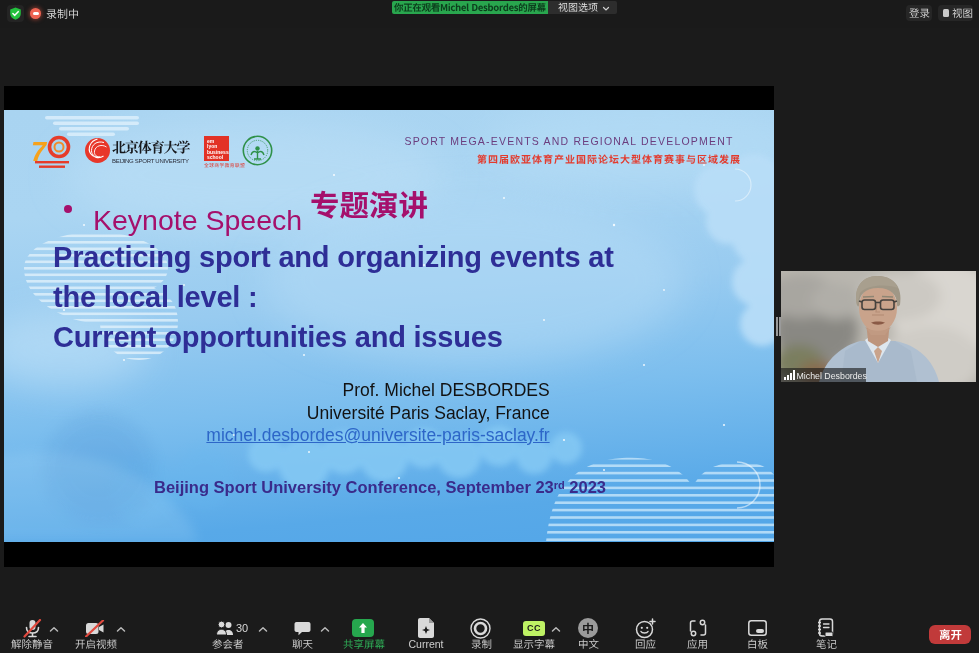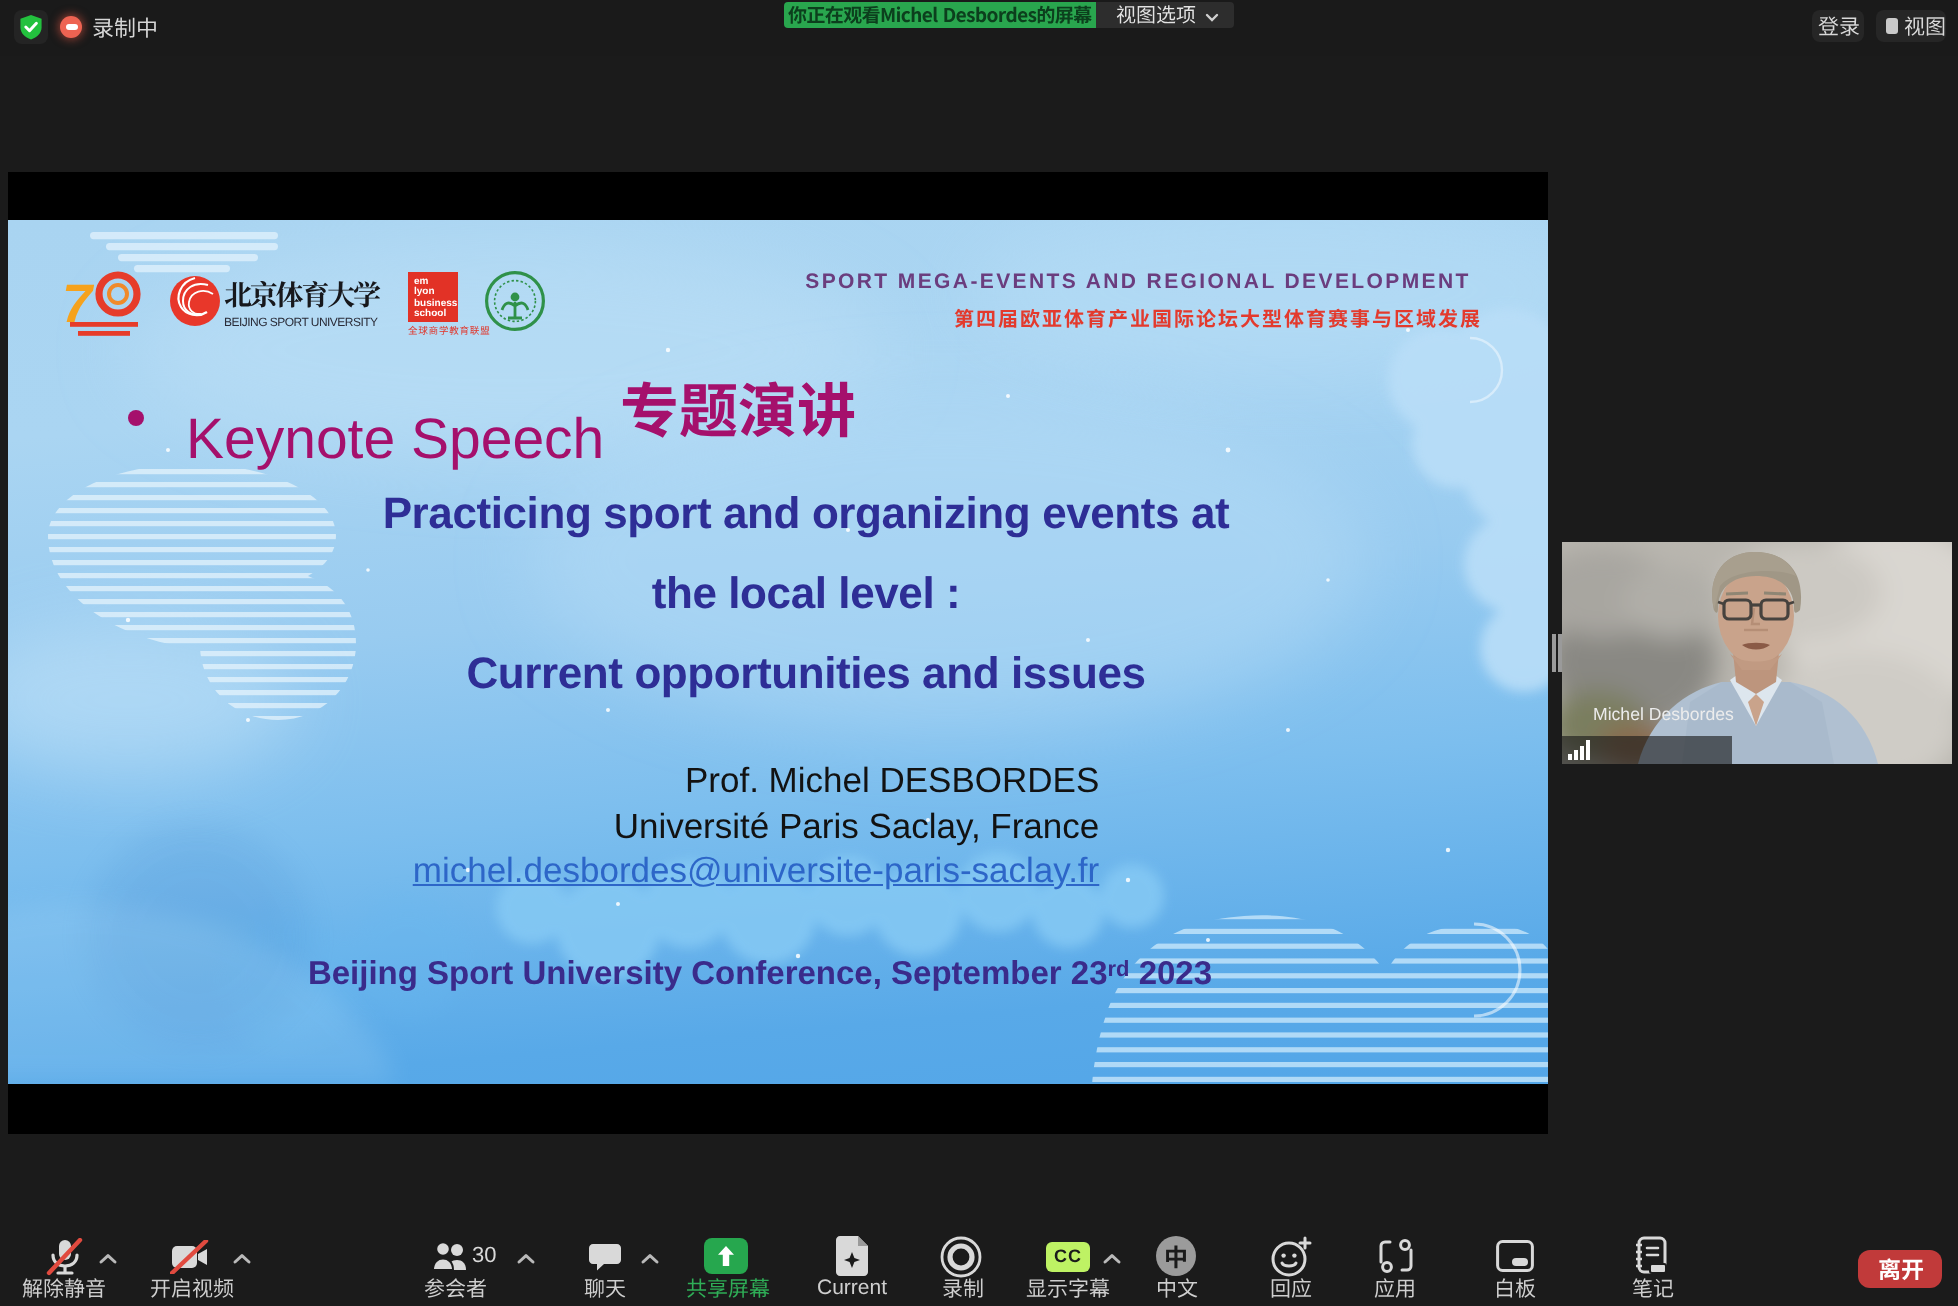--- a/index.html
+++ b/index.html
@@ -358,21 +358,21 @@
       </g>
     </svg>
 
   <svg class="abs" style="left:238px;top:25px;" width="31" height="31" viewBox="0 0 31 31">
     <circle cx="15.5" cy="15.5" r="14.2" fill="none" stroke="#2f9149" stroke-width="1.6"></circle>
     <circle cx="15.5" cy="15.5" r="10.2" fill="none" stroke="#2f9149" stroke-width="0.8" stroke-dasharray="1.2 1.1"></circle>
     <circle cx="15.5" cy="13.5" r="2.2" fill="#2f9149"></circle>
     <path d="M15.5 16 L15.5 24 M15.5 18 C 12 15 10 17 9 20 M15.5 18 C 19 15 21 17 22 20 M12 24 L19 24" stroke="#2f9149" stroke-width="1.4" fill="none"></path>
   </svg>
 
-  <div class="abs" style="left:565px;top:25px;transform:translateX(-50%);white-space:nowrap;color:#6b3d7e;font-size:10.5px;font-weight:bold;letter-spacing:1.2px;">SPORT MEGA-EVENTS AND REGIONAL DEVELOPMENT</div>
+  <div class="abs" style="left:565px;top:25px;transform:translateX(-50%);white-space:nowrap;color:#6b3d7e;font-size:10.5px;font-weight:normal;letter-spacing:1.2px;">SPORT MEGA-EVENTS AND REGIONAL DEVELOPMENT</div>
   <svg class="abs" style="left:472.5px;top:42.5px;" width="266" height="12" viewBox="0 -10 266 12">
       <g fill="#e33a2d">
         <g transform="translate(0.00,0) scale(0.010000,-0.010000)">
           <path d="M601 858C574 769 524 680 463 625C489 613 533 589 560 571H320L419 608C412 630 397 658 382 686H513V772H281C290 791 298 810 306 829L197 858C163 768 102 676 35 619C59 608 100 586 125 570V473H430V415H162C154 330 139 227 125 158H339C261 94 153 39 49 9C74 -14 108 -57 125 -85C234 -45 345 23 430 105V-90H548V158H789C782 103 775 76 765 66C756 58 746 57 730 57C712 56 670 57 628 61C646 32 660 -14 662 -48C713 -50 761 -49 789 -46C820 -43 844 -35 865 -11C891 16 903 81 913 215C915 229 916 258 916 258H548V317H867V571H768L870 613C860 634 843 660 824 686H964V773H696C704 792 711 811 717 831ZM266 317H430V258H258ZM548 473H749V415H548ZM143 571C173 603 203 642 232 686H262C284 648 305 602 314 571ZM573 571C601 602 629 642 654 686H694C722 648 752 603 766 571Z"></path>
         </g>
         <g transform="translate(11.00,0) scale(0.010000,-0.010000)">
           <path d="M77 766V-56H198V10H795V-48H922V766ZM198 126V263C223 240 253 198 264 172C421 257 443 406 447 650H545V386C545 283 565 235 660 235C678 235 728 235 747 235C763 235 781 235 795 238V126ZM198 270V650H330C327 448 318 338 198 270ZM657 650H795V339C779 336 758 335 744 335C729 335 692 335 678 335C659 335 657 349 657 382Z"></path>
         </g>
         <g transform="translate(22.00,0) scale(0.010000,-0.010000)">
           <path d="M286 403V-89H399V-58H795V-89H913V403H651V501H899V804H130V509C130 350 122 125 22 -27C52 -39 106 -70 129 -89C233 72 250 327 251 501H534V403ZM251 695H778V610H251ZM534 128V47H399V128ZM651 128H795V47H651ZM534 224H399V298H534ZM651 224V298H795V224Z"></path>
@@ -455,21 +455,21 @@
         </g>
         <g transform="translate(59.00,0) scale(0.029500,-0.029500)">
           <path d="M25 478C76 452 149 412 184 385L249 484C212 510 138 546 88 568ZM50 7 156 -66C203 31 253 144 293 249L200 321C153 206 93 83 50 7ZM84 748C135 721 206 679 240 651L301 736V585H379V517H556V469H335V103H467C413 64 323 27 241 5C267 -15 311 -59 331 -83C415 -51 517 4 582 59L471 103H719L650 55C721 15 816 -45 861 -84L958 -12C914 21 834 68 769 103H900V469H670V517H854V585H937V770H678C669 797 656 832 642 858L519 839C528 819 538 793 545 770H301V754C262 779 196 814 150 836ZM411 612V673H823V612ZM441 245H556V192H441ZM670 245H789V192H670ZM441 381H556V328H441ZM670 381H789V328H670Z"></path>
         </g>
         <g transform="translate(88.50,0) scale(0.029500,-0.029500)">
           <path d="M80 775C132 722 198 647 228 600L315 678C283 724 213 794 162 843ZM34 543V425H150V136C150 90 119 52 97 36C117 11 149 -43 159 -74C176 -49 207 -21 375 119C361 143 341 191 332 225L266 172V543ZM728 543V357H601V379V543ZM482 849V661H357V543H482V380V357H338V236H473C458 143 424 53 344 -7C372 -25 416 -62 436 -85C540 -9 580 109 594 236H728V-88H851V236H967V357H851V543H952V661H851V851H728V661H601V849Z"></path>
         </g>
       </g>
     </svg>
 
-  <div class="abs" style="left:399px;top:127px;width:700px;transform:translateX(-50%);text-align:center;color:#2e2e96;font-size:22px;font-weight:bold;line-height:40px;letter-spacing:-0.2px;white-space:nowrap;">Practicing sport and organizing events at<br>the local level :<br>Current opportunities and issues</div>
+  <div class="abs" style="left:399px;top:127px;width:700px;transform:translateX(-50%);text-align:left;color:#2e2e96;font-size:29px;font-weight:bold;line-height:40px;letter-spacing:-0.2px;white-space:nowrap;">Practicing sport and organizing events at<br>the local level :<br>Current opportunities and issues</div>
 
   <div class="abs" style="left:374px;top:269px;transform:translateX(-50%);text-align:right;color:#121212;font-size:17.5px;line-height:22.5px;white-space:nowrap;">Prof. Michel DESBORDES<br>Université Paris Saclay, France<br><span style="color:#2d66c8;text-decoration:underline;">michel.desbordes@universite-paris-saclay.fr</span></div>
 
   <div class="abs" style="left:376px;top:368px;transform:translateX(-50%);color:#3a2b8b;font-size:16.5px;font-weight:bold;white-space:nowrap;">Beijing Sport University Conference, September 23<span style="font-size:11px;vertical-align:4px;">rd</span> 2023</div>
 </div>
 
 <div class="abs" id="video" style="left:781px;top:271px;width:195px;height:111px;background:#888;overflow:hidden;">
   <svg width="195" height="111" viewBox="0 0 195 111">
     <defs>
         <filter id="vb" x="-30%" y="-30%" width="160%" height="160%">
@@ -519,21 +519,21 @@
     </g>
   </svg>
   
   <div class="abs" style="left:0;bottom:0;width:85px;height:14px;background:rgba(25,25,25,0.62);"></div>
   <svg class="abs" style="left:3px;bottom:2px;" width="12" height="10" viewBox="0 0 12 10">
     <rect x="0" y="7" width="2" height="3" fill="#fff"></rect>
       <rect x="3" y="5" width="2" height="5" fill="#fff"></rect>
       <rect x="6" y="3" width="2" height="7" fill="#fff"></rect>
       <rect x="9" y="0" width="2" height="10" fill="#fff"></rect>
   </svg>
-  <div class="abs" style="left:15.5px;bottom:20px;color:#ececec;font-size:8.8px;">Michel Desbordes</div>
+  <div class="abs" style="left:15.5px;bottom:1px;color:#ececec;font-size:8.8px;">Michel Desbordes</div>
 </div>
 
 <div class="abs" style="left:776px;top:317px;width:1.5px;height:19px;background:#9a9a9a;"></div>
 <div class="abs" style="left:779px;top:317px;width:1.5px;height:19px;background:#9a9a9a;"></div>
 
 <div class="abs" id="toolbar" style="left:0;top:608px;width:979px;height:45px;background:#1b1b1b;"></div>
 <style>
 .tlabel{position:absolute;top:638px;color:#cfcfcf;font-size:10.5px;white-space:nowrap;transform:translateX(-50%);}
 </style>
 

